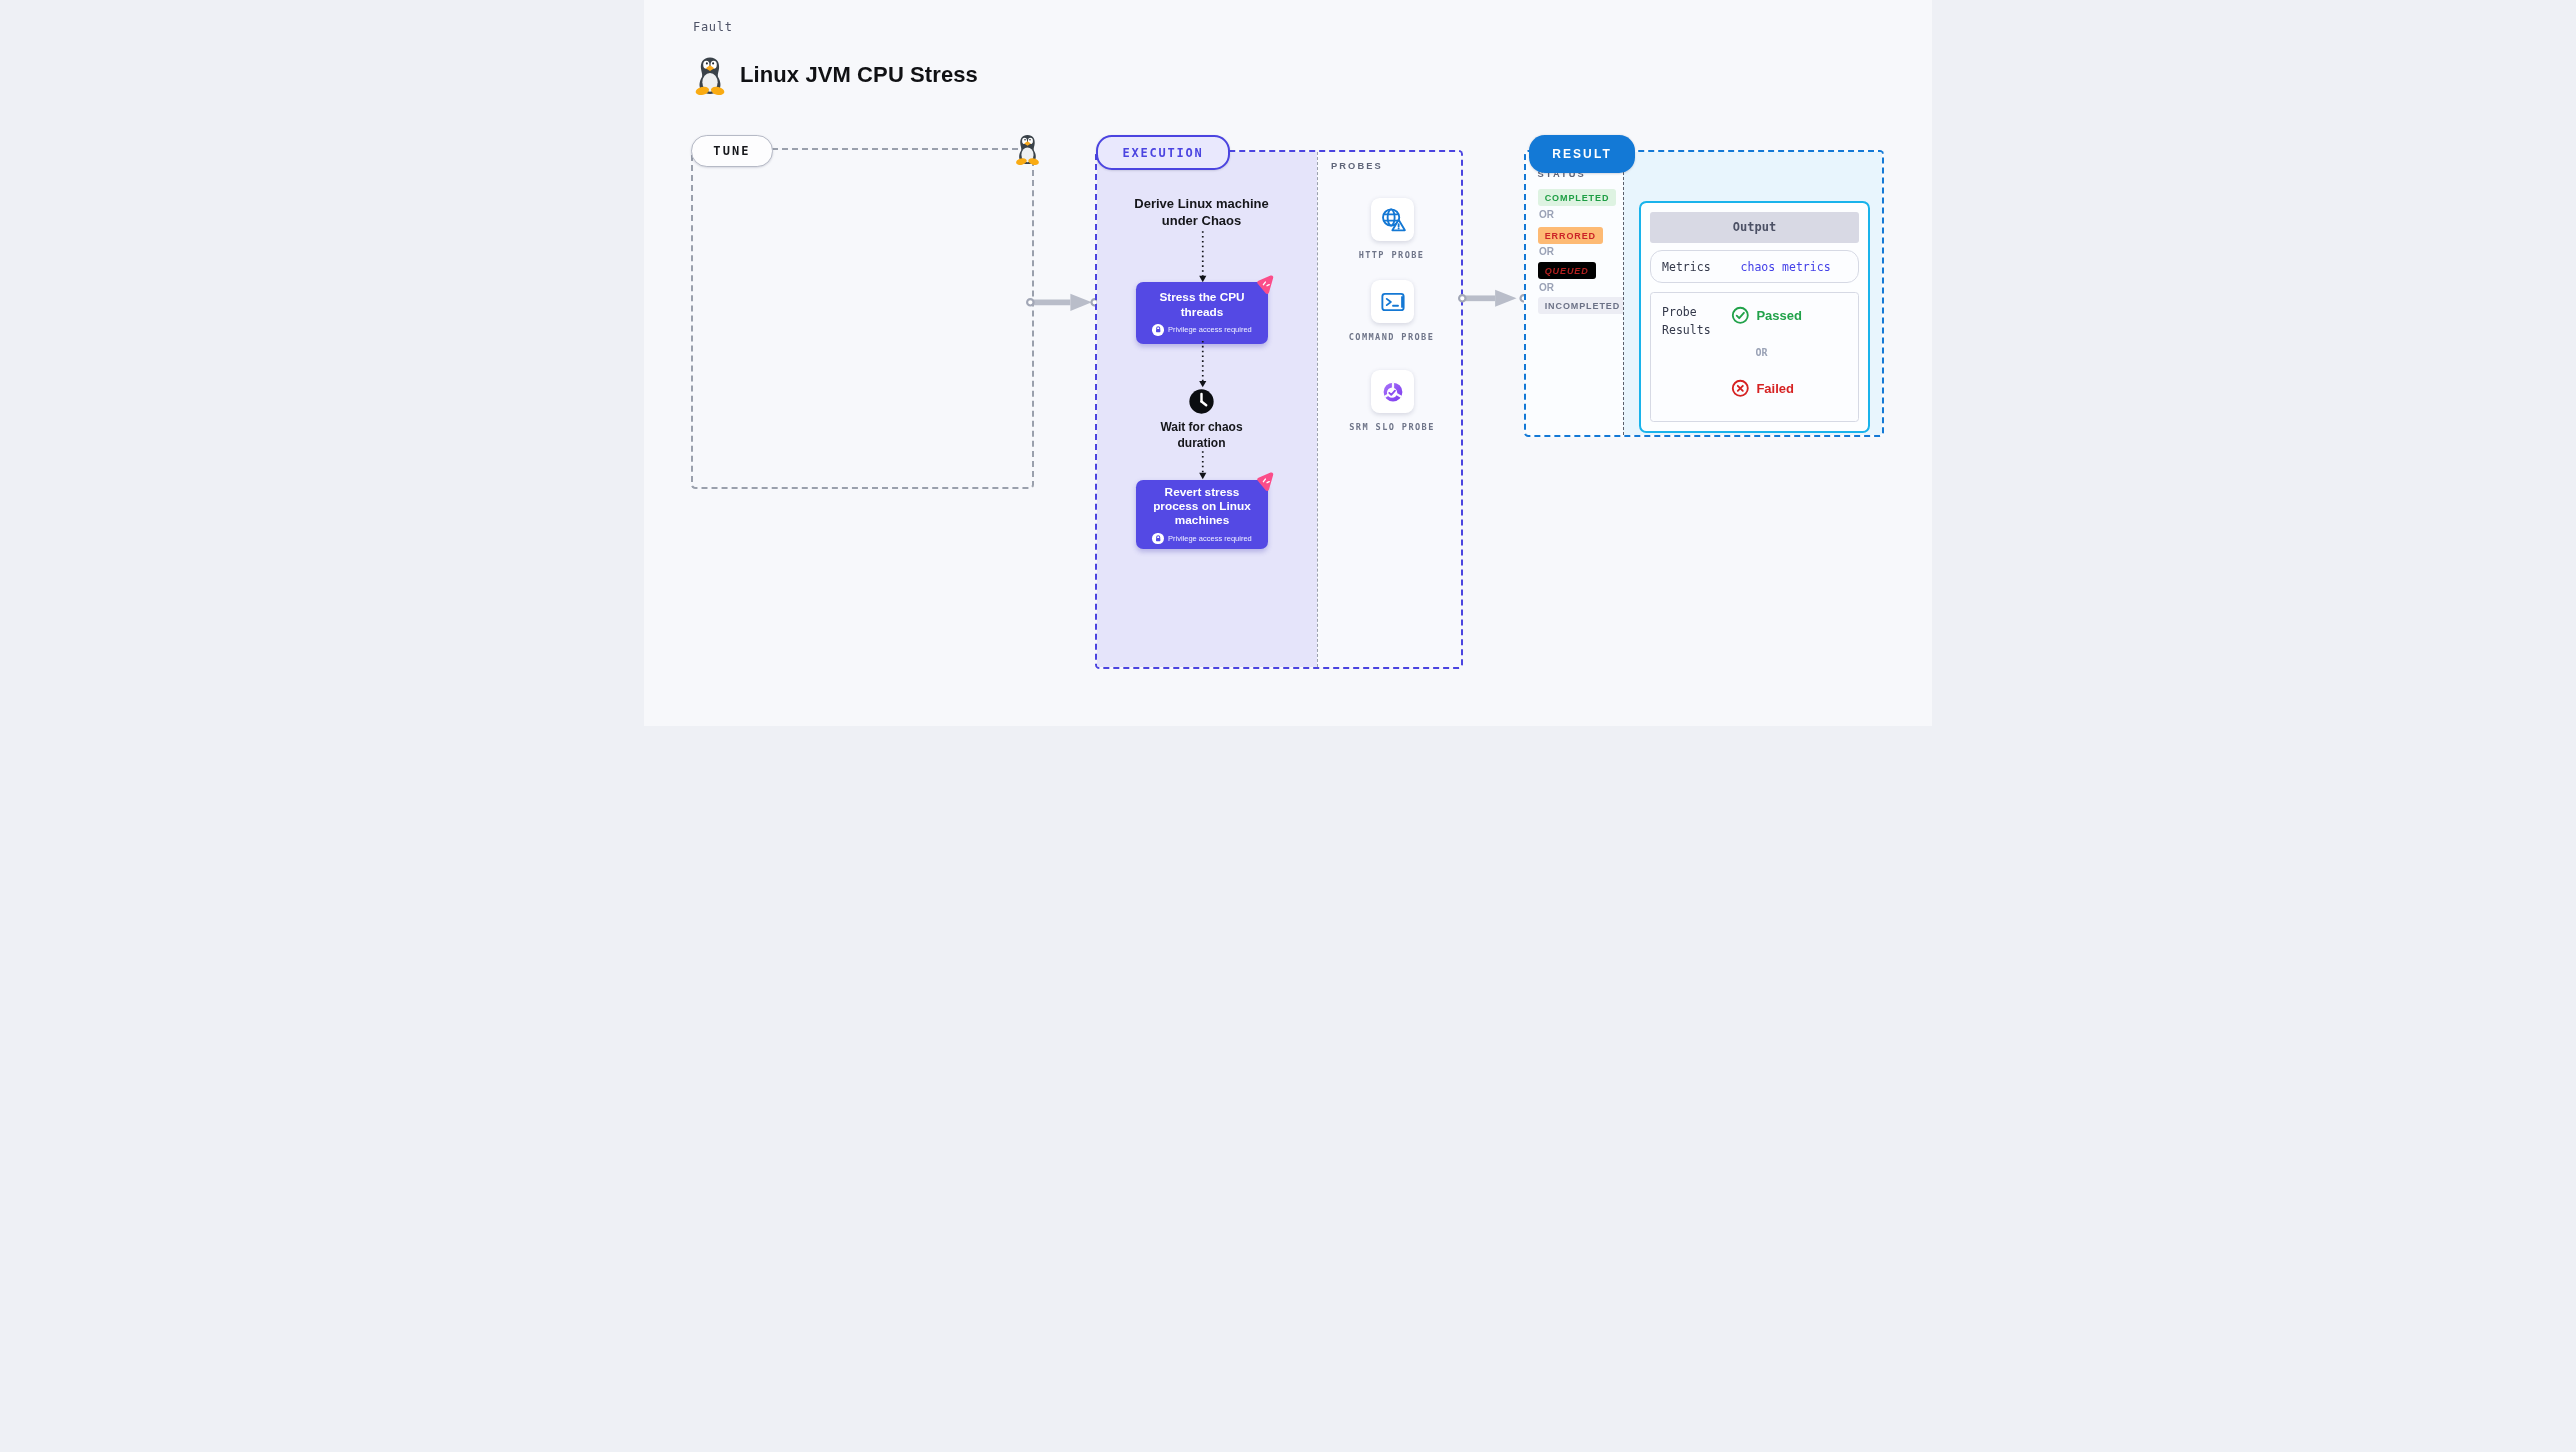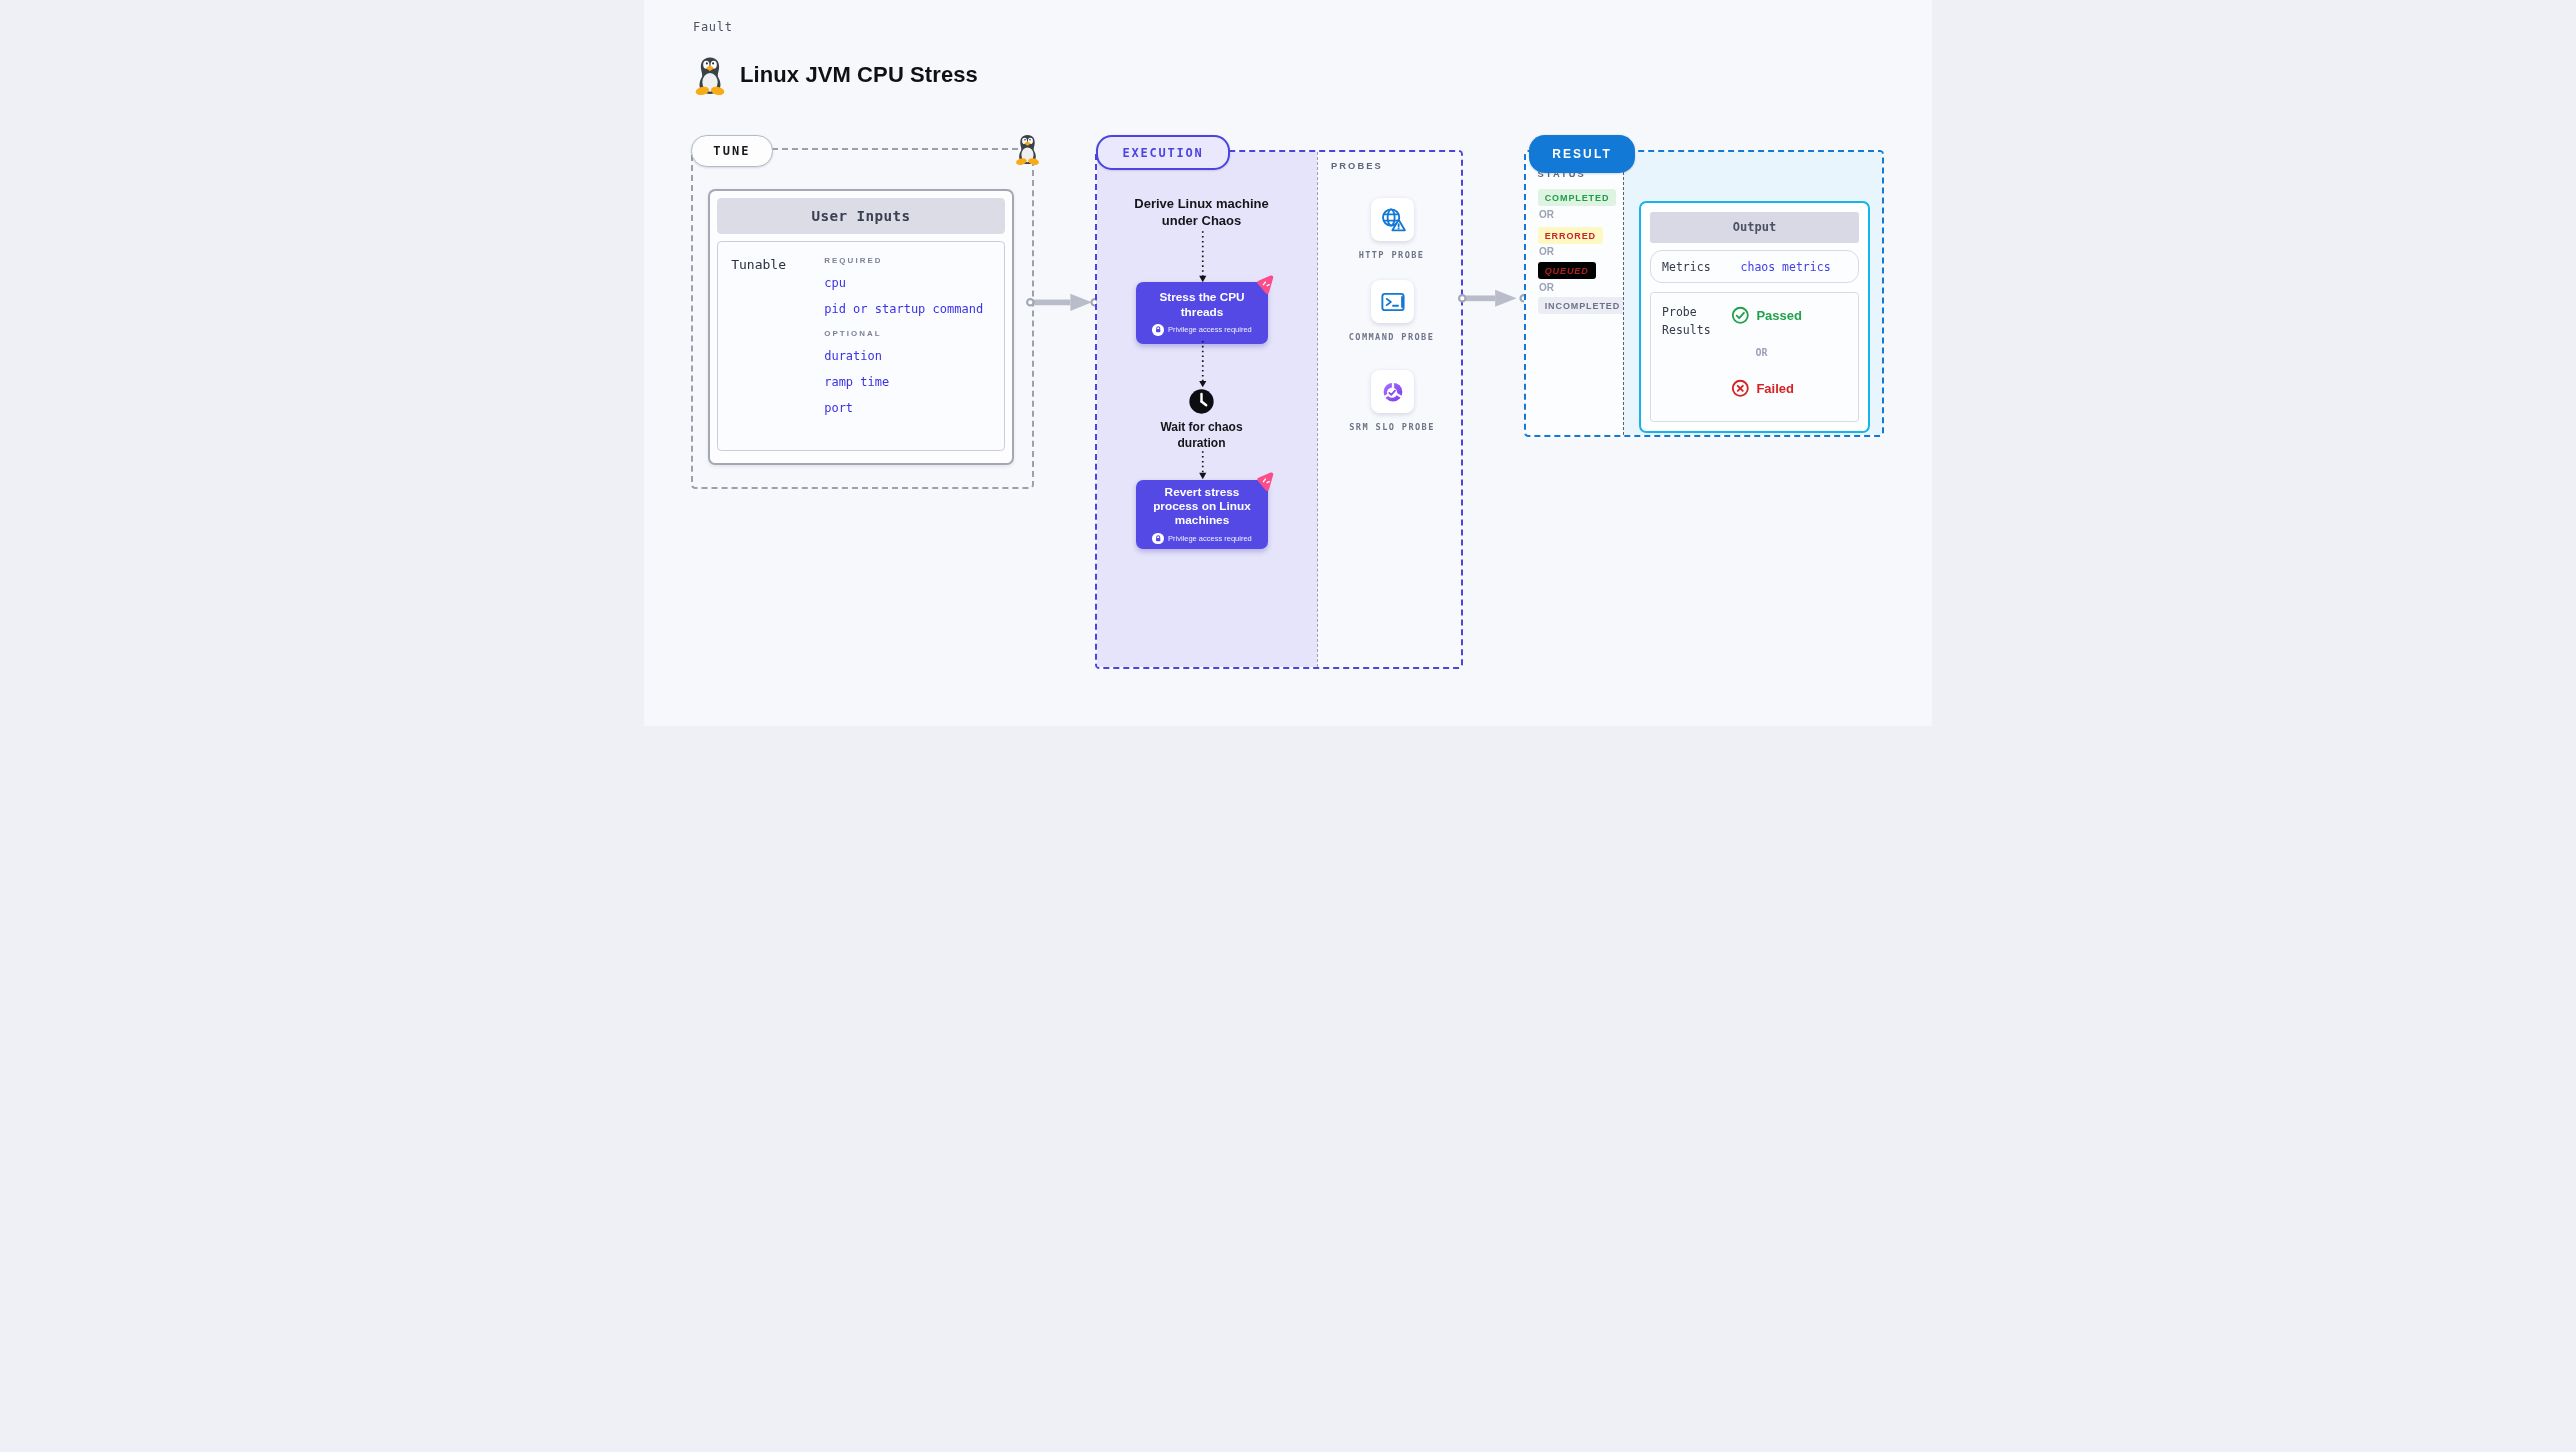--- a/index.html
+++ b/index.html
@@ -79,21 +79,21 @@
   
   .result-box{left:880px;top:150px;width:360px;height:287px;border:2.1px dashed #1379d6;
               border-radius:4.3px;box-sizing:border-box;overflow:hidden;background:#fbfdff;}
   .result-output-pane{position:absolute;left:97px;top:0;width:262px;height:100%;background:#e8f5fd;
                       border-left:1.4px dashed #5a5f6b;box-sizing:border-box;}
   .status-heading{position:absolute;left:11.5px;top:16.5px;font-size:9.3px;font-weight:bold;
                   letter-spacing:2.1px;color:#5f6579;}
   .badge{position:absolute;left:11.5px;display:inline-block;padding:3.6px 7.2px;border-radius:2.9px;
          font-weight:bold;font-size:9px;letter-spacing:0.9px;white-space:nowrap;}
   .badge.completed{color:#1d9e44;background:#def3e2;}
-  .badge.errored{color:#cb2327;background:#fef9c3;}
+  .badge.errored{color:#cb2327;background:#fdba74;}
   .badge.queued{color:#b32020;background:#000000;font-style:italic;}
   .badge.incompleted{color:#6b7186;background:#ecedf4;}
   .or-text{position:absolute;left:13px;font-size:10px;font-weight:600;color:#9aa2b6;}
 
   .output-card{position:absolute;left:113px;top:49px;width:231px;height:232px;background:#fdfeff;
                border:2.1px solid #19b3eb;border-radius:7.2px;box-sizing:border-box;padding:8.6px;}
   .output-header{height:31.5px;background:#d8d9e4;border-radius:2.9px;display:flex;align-items:center;
                  justify-content:center;font-size:12px;font-weight:bold;color:#4c5165;}
   .metrics-row{margin-top:7.2px;height:33px;background:#fcfdff;border:1.1px solid #d6d9e4;border-radius:12px;
                display:flex;align-items:center;box-sizing:border-box;padding-left:11.5px;}
@@ -140,35 +140,20 @@
     <ellipse cx="30" cy="50" rx="13.5" ry="16.5" fill="#eef0f2"></ellipse>
     <ellipse cx="16.5" cy="65" rx="12" ry="7" fill="#f9ab13" transform="rotate(-14 16.5 65)"></ellipse>
     <ellipse cx="43.5" cy="65" rx="12" ry="7" fill="#f9ab13" transform="rotate(14 43.5 65)"></ellipse>
     <ellipse cx="23.5" cy="19" rx="5.5" ry="7" fill="#ffffff"></ellipse>
     <ellipse cx="36.5" cy="19" rx="5.5" ry="7" fill="#ffffff"></ellipse>
     <circle cx="24.5" cy="16.5" r="1.8" fill="#20262b"></circle>
     <circle cx="35.5" cy="16.5" r="1.8" fill="#20262b"></circle>
     <path d="M30 20 L37.5 25 L30 30 L22.5 25 Z" fill="#f7a81e"></path>
   </svg>
 
-  <div class="abs ui-card">
-    <div class="ui-header mono">User Inputs</div>
-    <div class="ui-inner">
-      <div class="abs mono tunable-label">Tunable</div>
-      <div class="abs req-col">
-        <div class="group-heading">REQUIRED</div>
-        <div class="mono tune-link">cpu</div>
-        <div class="mono tune-link">pid or startup command</div>
-        <div class="group-heading second">OPTIONAL</div>
-        <div class="mono tune-link">duration</div>
-        <div class="mono tune-link">ramp time</div>
-        <div class="mono tune-link">port</div>
-      </div>
-    </div>
-  </div>
 
   <svg class="abs garrow" style="left:382px;top:293px;" width="73" height="18.6" viewBox="0 0 102 26">
     <line x1="10" y1="13" x2="62" y2="13"></line>
     <polygon points="62,1 92,13 62,25"></polygon>
     <circle cx="6" cy="13" r="4.5"></circle>
     <circle cx="96" cy="13" r="4.5"></circle>
   </svg>
 
   <div class="abs exec-box">
     <div class="exec-flow">

